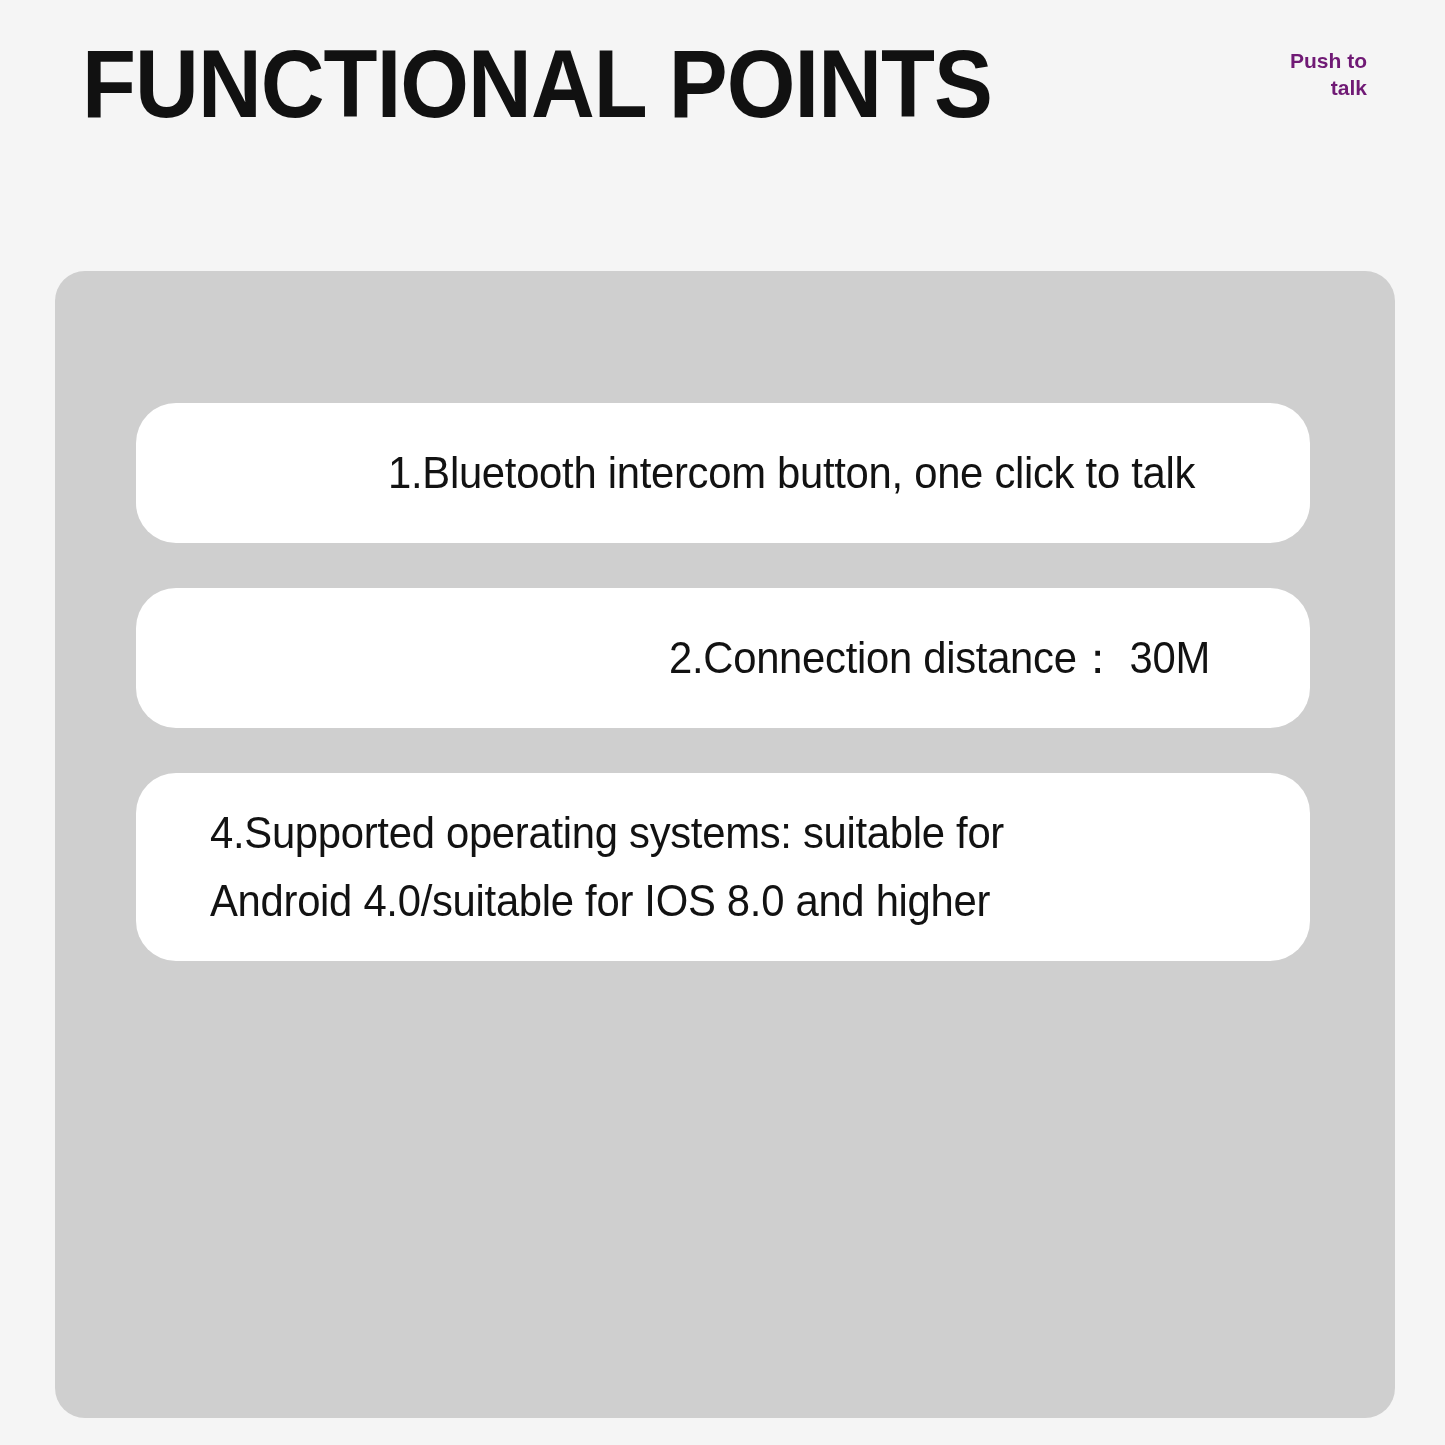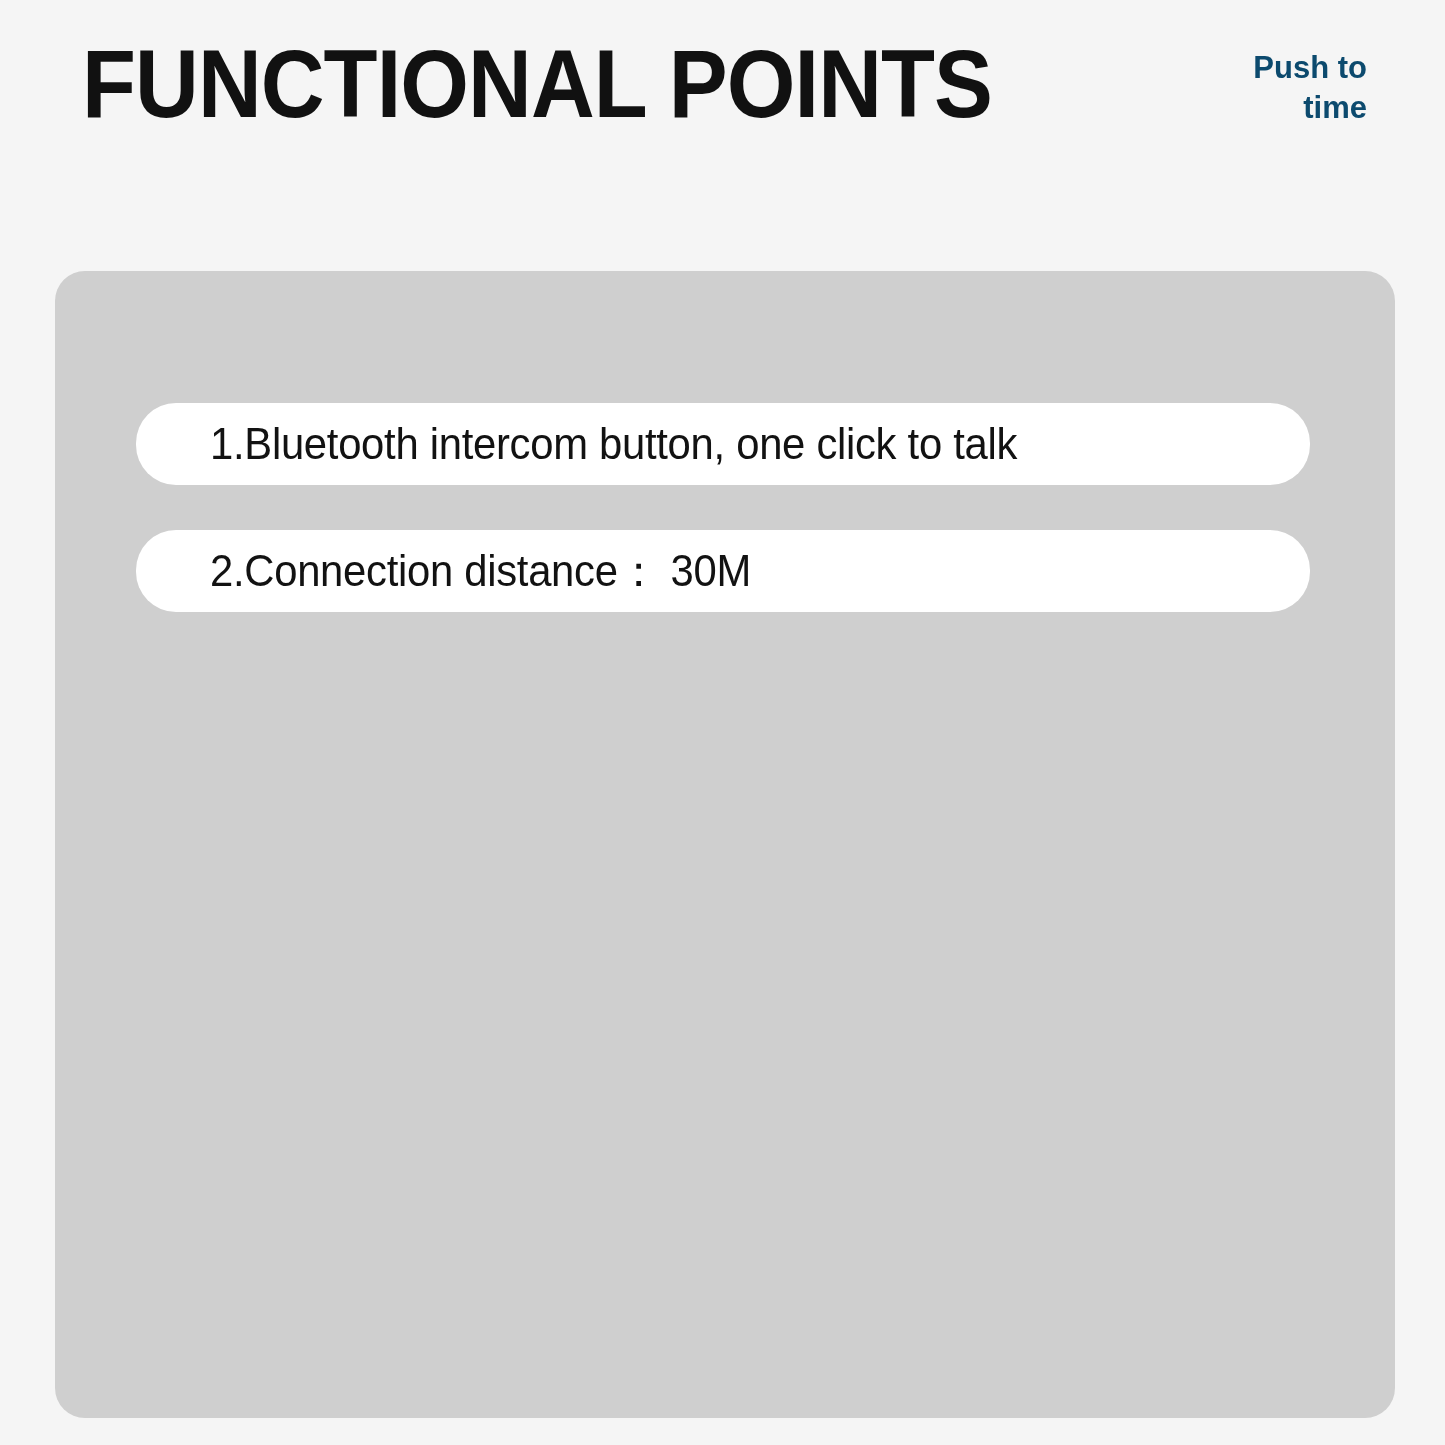--- a/index.html
+++ b/index.html
@@ -38,24 +38,24 @@
     transform: scaleX(0.92);
     transform-origin: left top;
   }
   .push-to-talk {
     position: absolute;
     right: 78px;
     top: 48px;
     width: 200px;
     text-align: right;
     font-family: "Liberation Sans", sans-serif;
-    font-size: 31px;
+    font-size: 21px;
     font-weight: 700;
     line-height: 1.28;
-    color: #0c4a6e;
+    color: #701a75;
     letter-spacing: 0px;
   }
 
   
   .panel {
     position: absolute;
     left: 55px;
     top: 271px;
     width: 1340px;
     height: 1147px;
@@ -77,21 +77,22 @@
   .card {
     background: #ffffff;
     border-radius: 40px;
     box-sizing: border-box;
     display: flex;
     flex-direction: column;
     justify-content: center;
     padding: 0 72px 0 74px;
   }
   .card.single {
-    height: 82px;
+    height: 140px;
+    align-items: flex-end;
   }
   .card.double {
     height: 188px;
   }
 
   .card-text {
     font-family: "Liberation Sans", sans-serif;
     font-size: 44px;
     font-weight: 400;
     color: #121212;
@@ -105,32 +106,36 @@
     line-height: 1.1;
   }
 </style>
 </head>
 <body>
 
 <div class="header">
   <div class="page-title">FUNCTIONAL POINTS</div>
   <div class="push-to-talk">
     <div>Push to</div>
-    <div>time</div>
+    <div>talk</div>
   </div>
 </div>
 
 <div class="panel">
   <div class="card-list">
 
     <div class="card single">
       <div class="card-text">1.Bluetooth intercom button, one click to talk</div>
     </div>
 
     <div class="card single">
       <div class="card-text">2.Connection distance：  30M</div>
     </div>
 
 
+    <div class="card double">
+      <div class="card-text">4.Supported operating systems: suitable for
+Android 4.0/suitable for IOS 8.0 and higher</div>
+    </div>
 
 
   </div>
 </div>
 
 </body></html>

